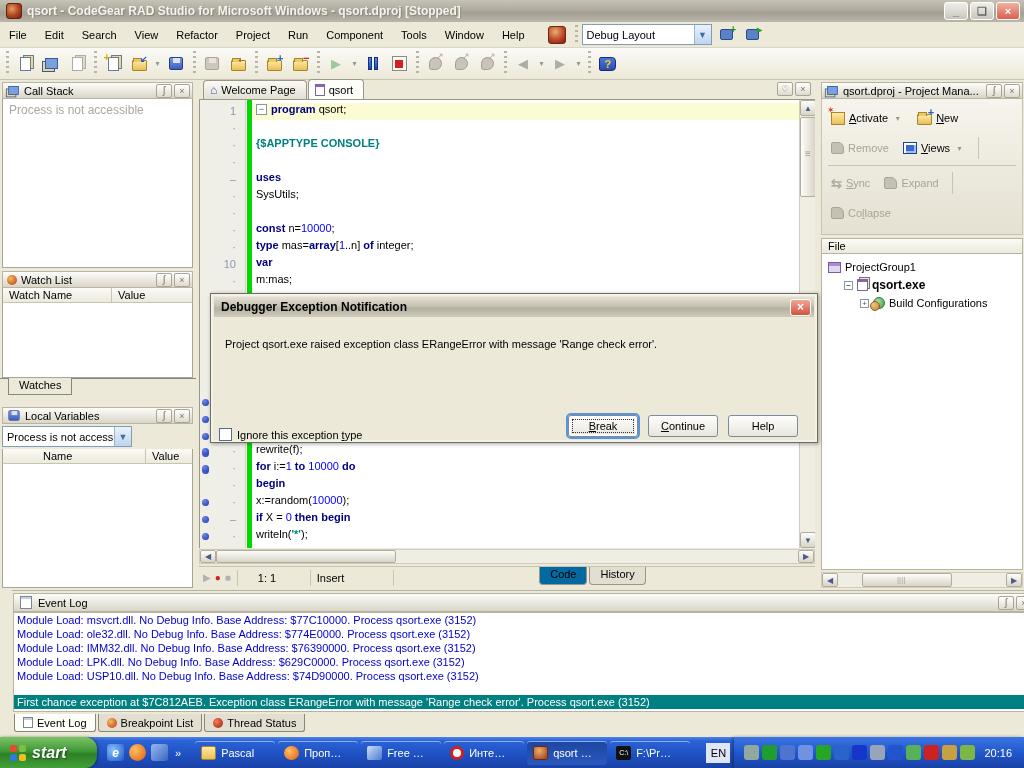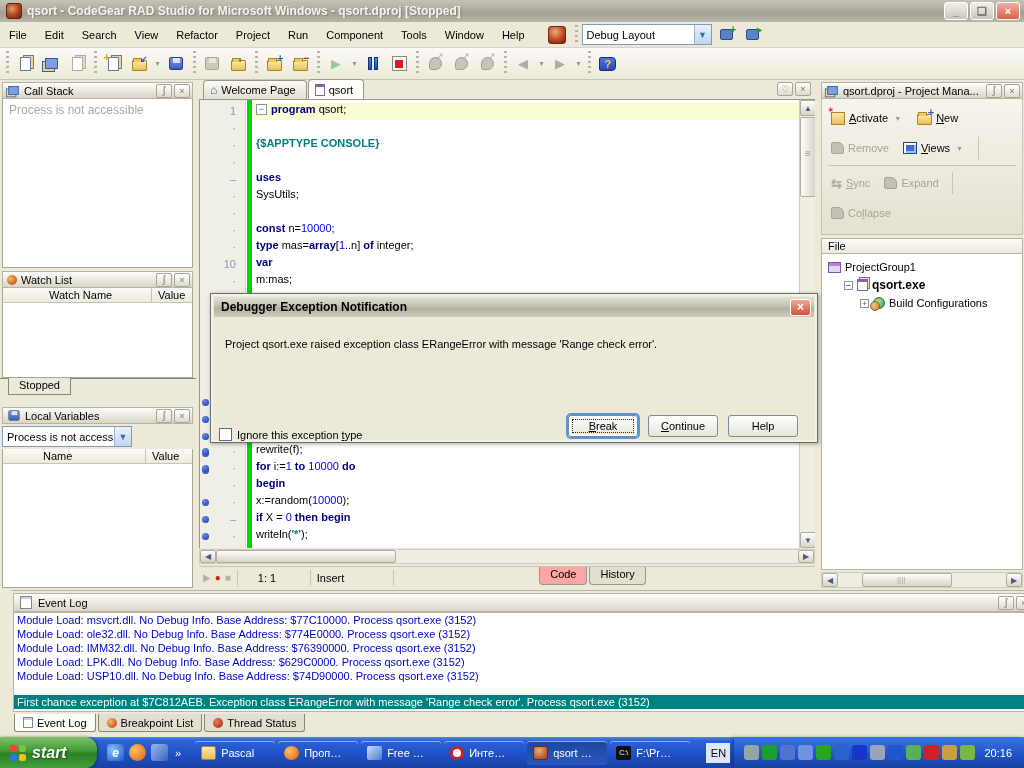--- a/index.html
+++ b/index.html
@@ -72,21 +72,21 @@
   .gray-note { color:#aaa8a0; padding:4px 6px; font-size:12px; }
   .colhead { display:flex; height:15px; background:linear-gradient(180deg,#fbfaf6,#eceadb); border-bottom:1px solid #c8c4b4; border-left:1px solid #a8a496; border-right:1px solid #a8a496; }
   .colhead span { padding:1px 6px; }
   .colhead .c2 { border-left:1px solid #c8c4b4; }
 
   .leftcol { position:absolute; left:0; top:80px; width:196px; height:510px; }
   .cs-title { position:absolute; left:2px; top:2px; right:3px; }
   .cs-body  { position:absolute; left:2px; top:19px; right:3px; height:169px; }
   .wl-title { position:absolute; left:2px; top:191px; right:3px; }
   .wl-cols  { position:absolute; left:2px; top:208px; right:3px; }
-  .wl-cols .c1 { width:108px;margin-left:40px; } 
+  .wl-cols .c1 { width:108px; } 
   .wl-body  { position:absolute; left:2px; top:223px; right:3px; height:75px; }
   .watches-tab { position:absolute; left:8px; top:298px; height:17px; padding:1px 10px; background:#ece9d8; border:1px solid #8a8678; border-top:none; }
   .watches-line { position:absolute; left:0; top:298px; right:0; border-top:1px solid #8a8678; }
   .lv-title { position:absolute; left:2px; top:327px; right:3px; }
   .lv-combo { position:absolute; left:2px; top:346px; right:3px; height:21px; }
   .lv-cols  { position:absolute; left:2px; top:369px; right:3px; }
   .lv-cols .c1 { width:108px;margin-left:34px; }
   .lv-body  { position:absolute; left:2px; top:384px; right:3px; height:124px; }
 
   
@@ -119,21 +119,21 @@
   .vscroll { position:absolute; right:0; top:0; width:16px; height:100%; background:#f0eee2; border-left:1px solid #d0ccc0; }
   .sbtn { position:absolute; left:0; width:16px; height:16px; background:linear-gradient(180deg,#fdfdfa,#d8d4c6); border:1px solid #b0ac9e; border-radius:2px; color:#4a5a8a; font-size:8px; display:flex; align-items:center; justify-content:center; }
   .vthumb { position:absolute; left:0; top:17px; width:16px; height:80px; background:linear-gradient(90deg,#fdfdfa,#d8d4c6); border:1px solid #b0ac9e; border-radius:2px; }
   .vthumb::after { content:"\2261"; position:absolute; left:4px; top:30px; color:#a09c90; font-size:10px; }
   .hscroll { position:absolute; left:0; top:469px; right:0; height:15px; background:#f0eee2; border:1px solid #d0ccc0; }
   .hthumb { position:absolute; left:16px; top:0; width:180px; height:13px; background:linear-gradient(180deg,#fdfdfa,#d8d4c6); border:1px solid #b0ac9e; border-radius:2px; }
   .estatus { position:absolute; left:0; top:486px; right:0; height:22px; background:#ece9d8; border-top:1px solid #c8c4b4; display:flex; align-items:center; }
   .estatus .mini { margin-left:4px; font-size:10px; }
   .estatus .sep { width:1px; height:16px; background:#c8c4b4; margin:0 6px; }
   .btab { height:18px; padding:1px 10px; border:1px solid #9a968a; border-top:none; background:#e2dfd2; border-radius:0 0 4px 4px; margin-right:2px; }
-  .btab.active { background:#fca5a5; }
+  .btab.active { background:#0369a1; }
 
   
   .rightcol { position:absolute; left:820px; top:80px; width:204px; height:510px; }
   .pm-title { position:absolute; left:1px; top:2px; right:1px; }
   .pm-toolbar { position:absolute; left:1px; top:19px; right:1px; height:136px; background:linear-gradient(180deg,#f6f4ec,#e4e1d2); border:1px solid #c8c4b4; border-top:none; padding:4px 2px; }
   .pmrow { display:flex; align-items:center; height:30px; }
   .pmbtn { display:flex; align-items:center; gap:4px; padding:3px 6px; border:1px solid transparent; border-radius:2px; }
   .pmbtn.dis { color:#a8a496; }
   .pmbtn u { text-decoration:underline; }
   .pm-sep { height:1px; background:#c8c4b4; margin:2px 4px; }
@@ -366,21 +366,21 @@
           <span class="pin-glyph">ʃ</span>
         </div>
       <div class="smbtn">×</div>
     </div>
     <div class="colhead wl-cols">
       <span class="c1">Watch Name</span>
       <span class="c2">Value</span>
     </div>
     <div class="white-body wl-body"></div>
     <div class="watches-line"></div>
-    <div class="watches-tab">Stopped</div>
+    <div class="watches-tab">Watches</div>
 
     <div class="panel-title lv-title">
       <div class="ic-disk" style="transform:scale(.8)"></div>
       <div class="pt-label">Local Variables</div>
       <div class="smbtn">
           <span class="pin-glyph">ʃ</span>
         </div>
       <div class="smbtn">×</div>
     </div>
     <div class="combo lv-combo">

